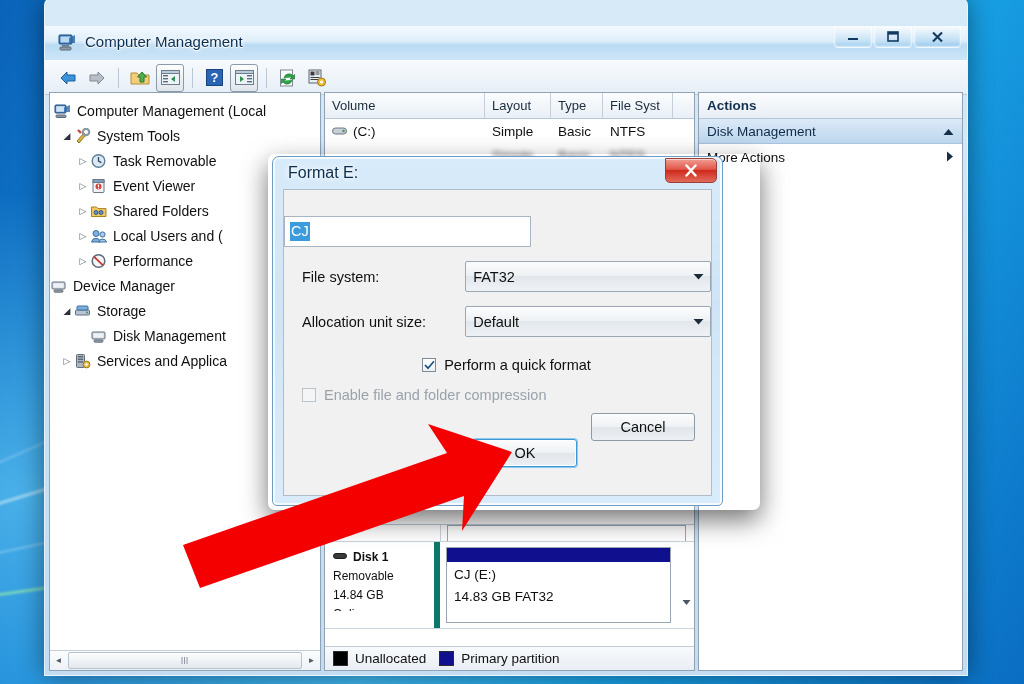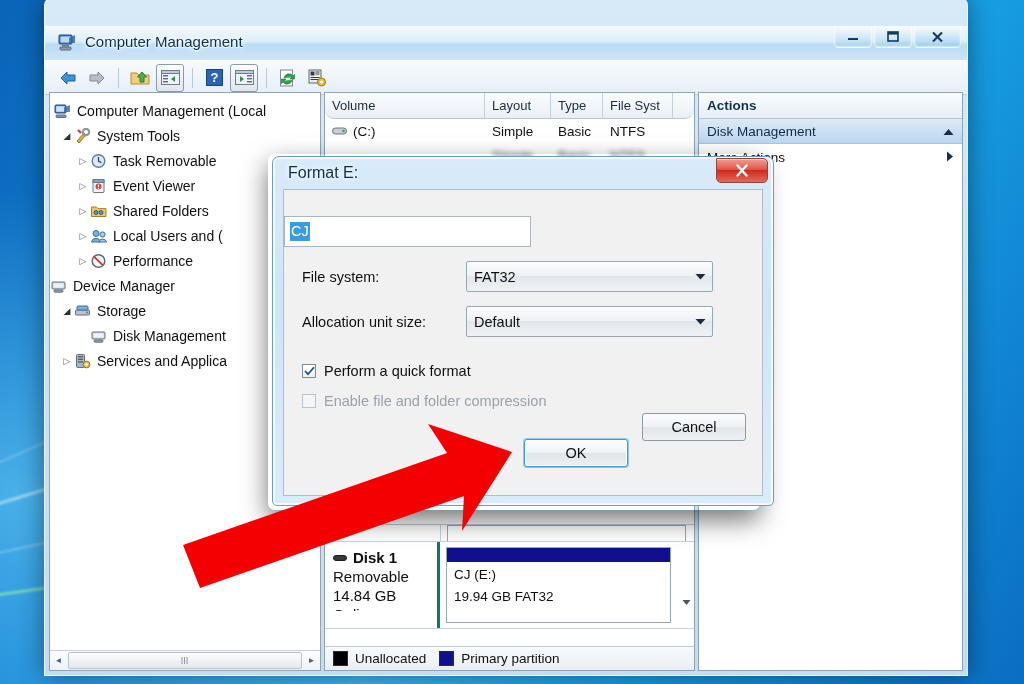--- a/index.html
+++ b/index.html
@@ -89,35 +89,35 @@
     height:19px;border-top:1px solid #c2cfdb;display:flex;align-items:center;
     background:linear-gradient(180deg,#fbfcfd,#eef2f6);
   }
   .sbarrow{width:17px;height:17px;display:flex;align-items:center;justify-content:center;font-size:8px;color:#4d5c6a;}
   .sbthumb{
     flex:1;height:15px;margin:0 1px;border:1px solid #b6c3cf;border-radius:2px;
     background:linear-gradient(180deg,#fdfdfd,#e3e8ed);
     display:flex;align-items:center;justify-content:center;color:#7d8a96;font-size:9px;letter-spacing:1px;
   }
   
-  #collist{display:flex;height:25px;border-bottom:1px solid #b7c7d6;background:linear-gradient(180deg,#fbfdfe,#e9eff6);border-radius:9px;}
+  #collist{display:flex;height:25px;border-bottom:1px solid #b7c7d6;background:linear-gradient(180deg,#fbfdfe,#e9eff6);}
   .colhdr{
     font-size:13px;color:#1b2c3c;line-height:25px;padding-left:7px;box-sizing:border-box;
     border-right:1px solid #c3cfda;overflow:hidden;white-space:nowrap;
   }
   .vrow{display:flex;height:24px;align-items:center;font-size:13.5px;color:#101010;}
   .vcell{padding-left:7px;box-sizing:border-box;overflow:hidden;white-space:nowrap;}
   .vrow.blur{filter:blur(2.4px);opacity:.72;}
   #centerfill{flex:1;background:#fff;position:relative;overflow:hidden;}
   
   #diskarea{position:absolute;left:0;right:0;bottom:0;height:145px;background:#fff;border-top:1px solid #b9c7d4;}
   .diskrow{display:flex;height:86px;border-bottom:1px solid #c9d3dc;}
   .diskinfo{
-    width:115px;padding:6px 0 0 8px;box-sizing:border-box;font-size:15px;color:#101010;
-    border-right:3px solid #0f766e;line-height:19px;
+    width:115px;padding:6px 0 0 8px;box-sizing:border-box;font-size:12px;color:#101010;
+    border-right:6px solid #0f766e;line-height:19px;
   }
   .diskinfo .dname{font-weight:bold;display:flex;align-items:center;gap:5px;}
   .partbox{flex:1;margin:5px 8px 5px 6px;border:1px solid #9aa7b3;background:#fff;display:flex;flex-direction:column;}
   .partbar{height:14px;}
   .parttext{font-size:13.5px;color:#101010;padding:3px 0 0 7px;line-height:19px;}
   #legend{
     position:absolute;left:0;right:0;bottom:0;height:23px;display:flex;align-items:center;gap:7px;padding-left:8px;
     background:linear-gradient(180deg,#f8fafc,#e9eef4);border-top:1px solid #c2ccd6;font-size:13.5px;color:#101010;
   }
   .swatch{width:13px;height:13px;border:1px solid #2b2b2b;}
@@ -125,21 +125,21 @@
   .actgroup{
     height:25px;display:flex;align-items:center;justify-content:space-between;padding:0 8px;
     background:linear-gradient(180deg,#dceaf7,#bcd6ee);border-bottom:1px solid #a9c3dc;
     font-size:13.5px;color:#0f2c49;box-sizing:border-box;
   }
   .actitem{height:26px;display:flex;align-items:center;justify-content:space-between;padding:0 8px;font-size:13.5px;color:#101010;}
   #actbody{flex:1;background:#fff;}
   
   #dlgshadow{position:absolute;left:268px;top:154px;width:492px;height:356px;border-radius:7px;box-shadow:0 10px 26px rgba(0,0,0,.55);}
   #dialog{
-    position:absolute;left:272px;top:156px;width:502px;height:350px;
+    position:absolute;left:272px;top:156px;width:451px;height:350px;
     border:1px solid #6d9dc4;border-radius:7px 7px 5px 5px;
     background:linear-gradient(180deg,#d8ebfa 0%,#cfe5f7 42%,#d9ecfb 100%);
     padding:3px;box-sizing:border-box;
     box-shadow:inset 0 0 0 2px rgba(255,255,255,.75);
   }
   #dlgtitle{height:30px;position:relative;}
   #dlgtitle .dtxt{
     position:absolute;left:12px;top:4px;font-size:16px;color:#0d2d4d;font-weight:500;
     text-shadow:0 0 4px #fff,0 0 8px #fff;
   }
@@ -502,21 +502,21 @@
                 </span>
                 <span>Disk 1</span>
               </div>
               <div>Removable</div>
               <div>14.84 GB</div>
               <div style="overflow:hidden;height:6px;line-height:19px;color:#101010;">Online</div>
             </div>
             <div class="partbox">
               <div class="partbar" style="background:#10108e;"></div>
               <div class="parttext">CJ  (E:)</div>
-              <div class="parttext">19.94 GB FAT32</div>
+              <div class="parttext">14.83 GB FAT32</div>
             </div>
             <div style="width:15px;display:flex;align-items:flex-end;justify-content:center;padding-bottom:22px;">
               <svg width="9" height="7">
                   <path d="M0.5 1 L8.5 1 L4.5 6 Z" fill="#4a5662"></path>
                 </svg>
             </div>
           </div>
 
           <div id="legend">
             <span class="swatch" style="background:#000000;"></span>
@@ -594,21 +594,21 @@
           <span>Default</span>
           <span class="caret">
             <svg width="11" height="7">
                 <path d="M0.5 1 L10.5 1 L5.5 6.5 Z" fill="#1d2b38"></path>
               </svg>
           </span>
         </div>
       </div>
     </div>
 
-    <div class="cbrow" style="margin-top:26px;">
+    <div class="cbrow" style="margin-top:20px;justify-content:center;">
       <span class="cbox">
         <svg width="11" height="10">
             <path d="M1 5 L4 8.2 L10 1.3" stroke="#1b4f8a" stroke-width="1.7" fill="none"></path>
           </svg>
       </span>
       <span class="cblabel">Perform a quick format</span>
     </div>
 
     <div class="cbrow" style="margin-top:14px;">
       <span class="cbox dis"></span>

